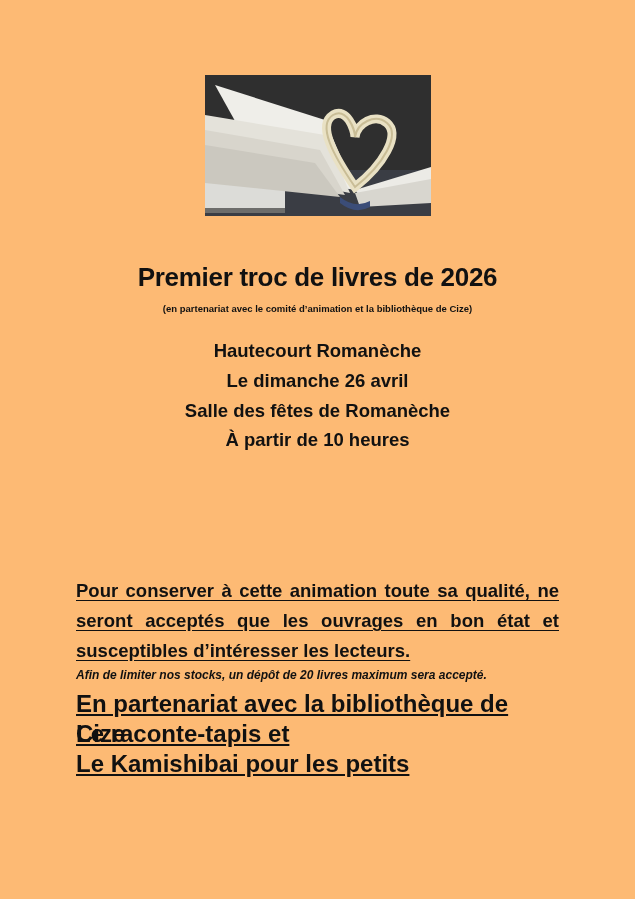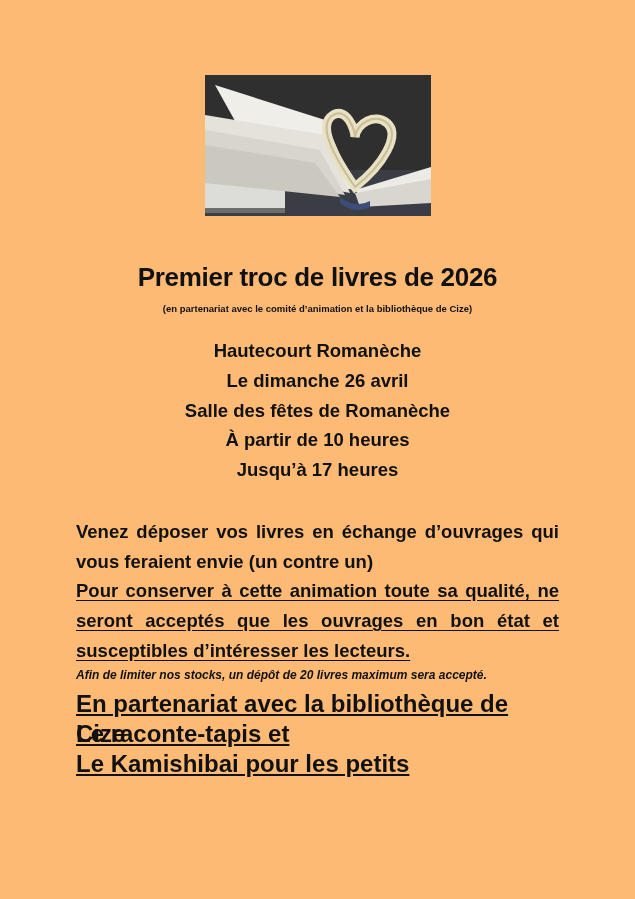--- a/index.html
+++ b/index.html
@@ -71,23 +71,21 @@
     </svg>
   </div>
 
   <div class="center title">Premier troc de livres de 2026</div>
   <div class="center info info1">Hautecourt Romanèche</div>
 
   <div class="center subtitle">(en partenariat avec le comité d’animation et la bibliothèque de Cize)</div>
   <div class="center info info2">Le dimanche 26 avril</div>
   <div class="center info info3">Salle des fêtes de Romanèche</div>
   <div class="center info info4">À partir de 10 heures</div>
-  <div class="center info info5">Jusqu’à 17 heures</div>
 
-  <div class="body-block para p1">Venez  déposer vos livres en échange d’ouvrages qui vous feraient envie (un contre un)</div>
   <div class="body-block para p2">Pour conserver à cette animation toute sa qualité, ne seront acceptés que les ouvrages en bon état et susceptibles d’intéresser les lecteurs.</div>
   <div class="body-block note">Afin de limiter nos stocks, un dépôt de 20 livres maximum sera accepté.</div>
 
   <div class="body-block line l1">En partenariat avec la bibliothèque de Cize</div>
   <div class="body-block line l2">Le raconte-tapis et</div>
   <div class="body-block line l3">Le Kamishibai pour les petits</div>
 
 </div>
 
 </body></html>

